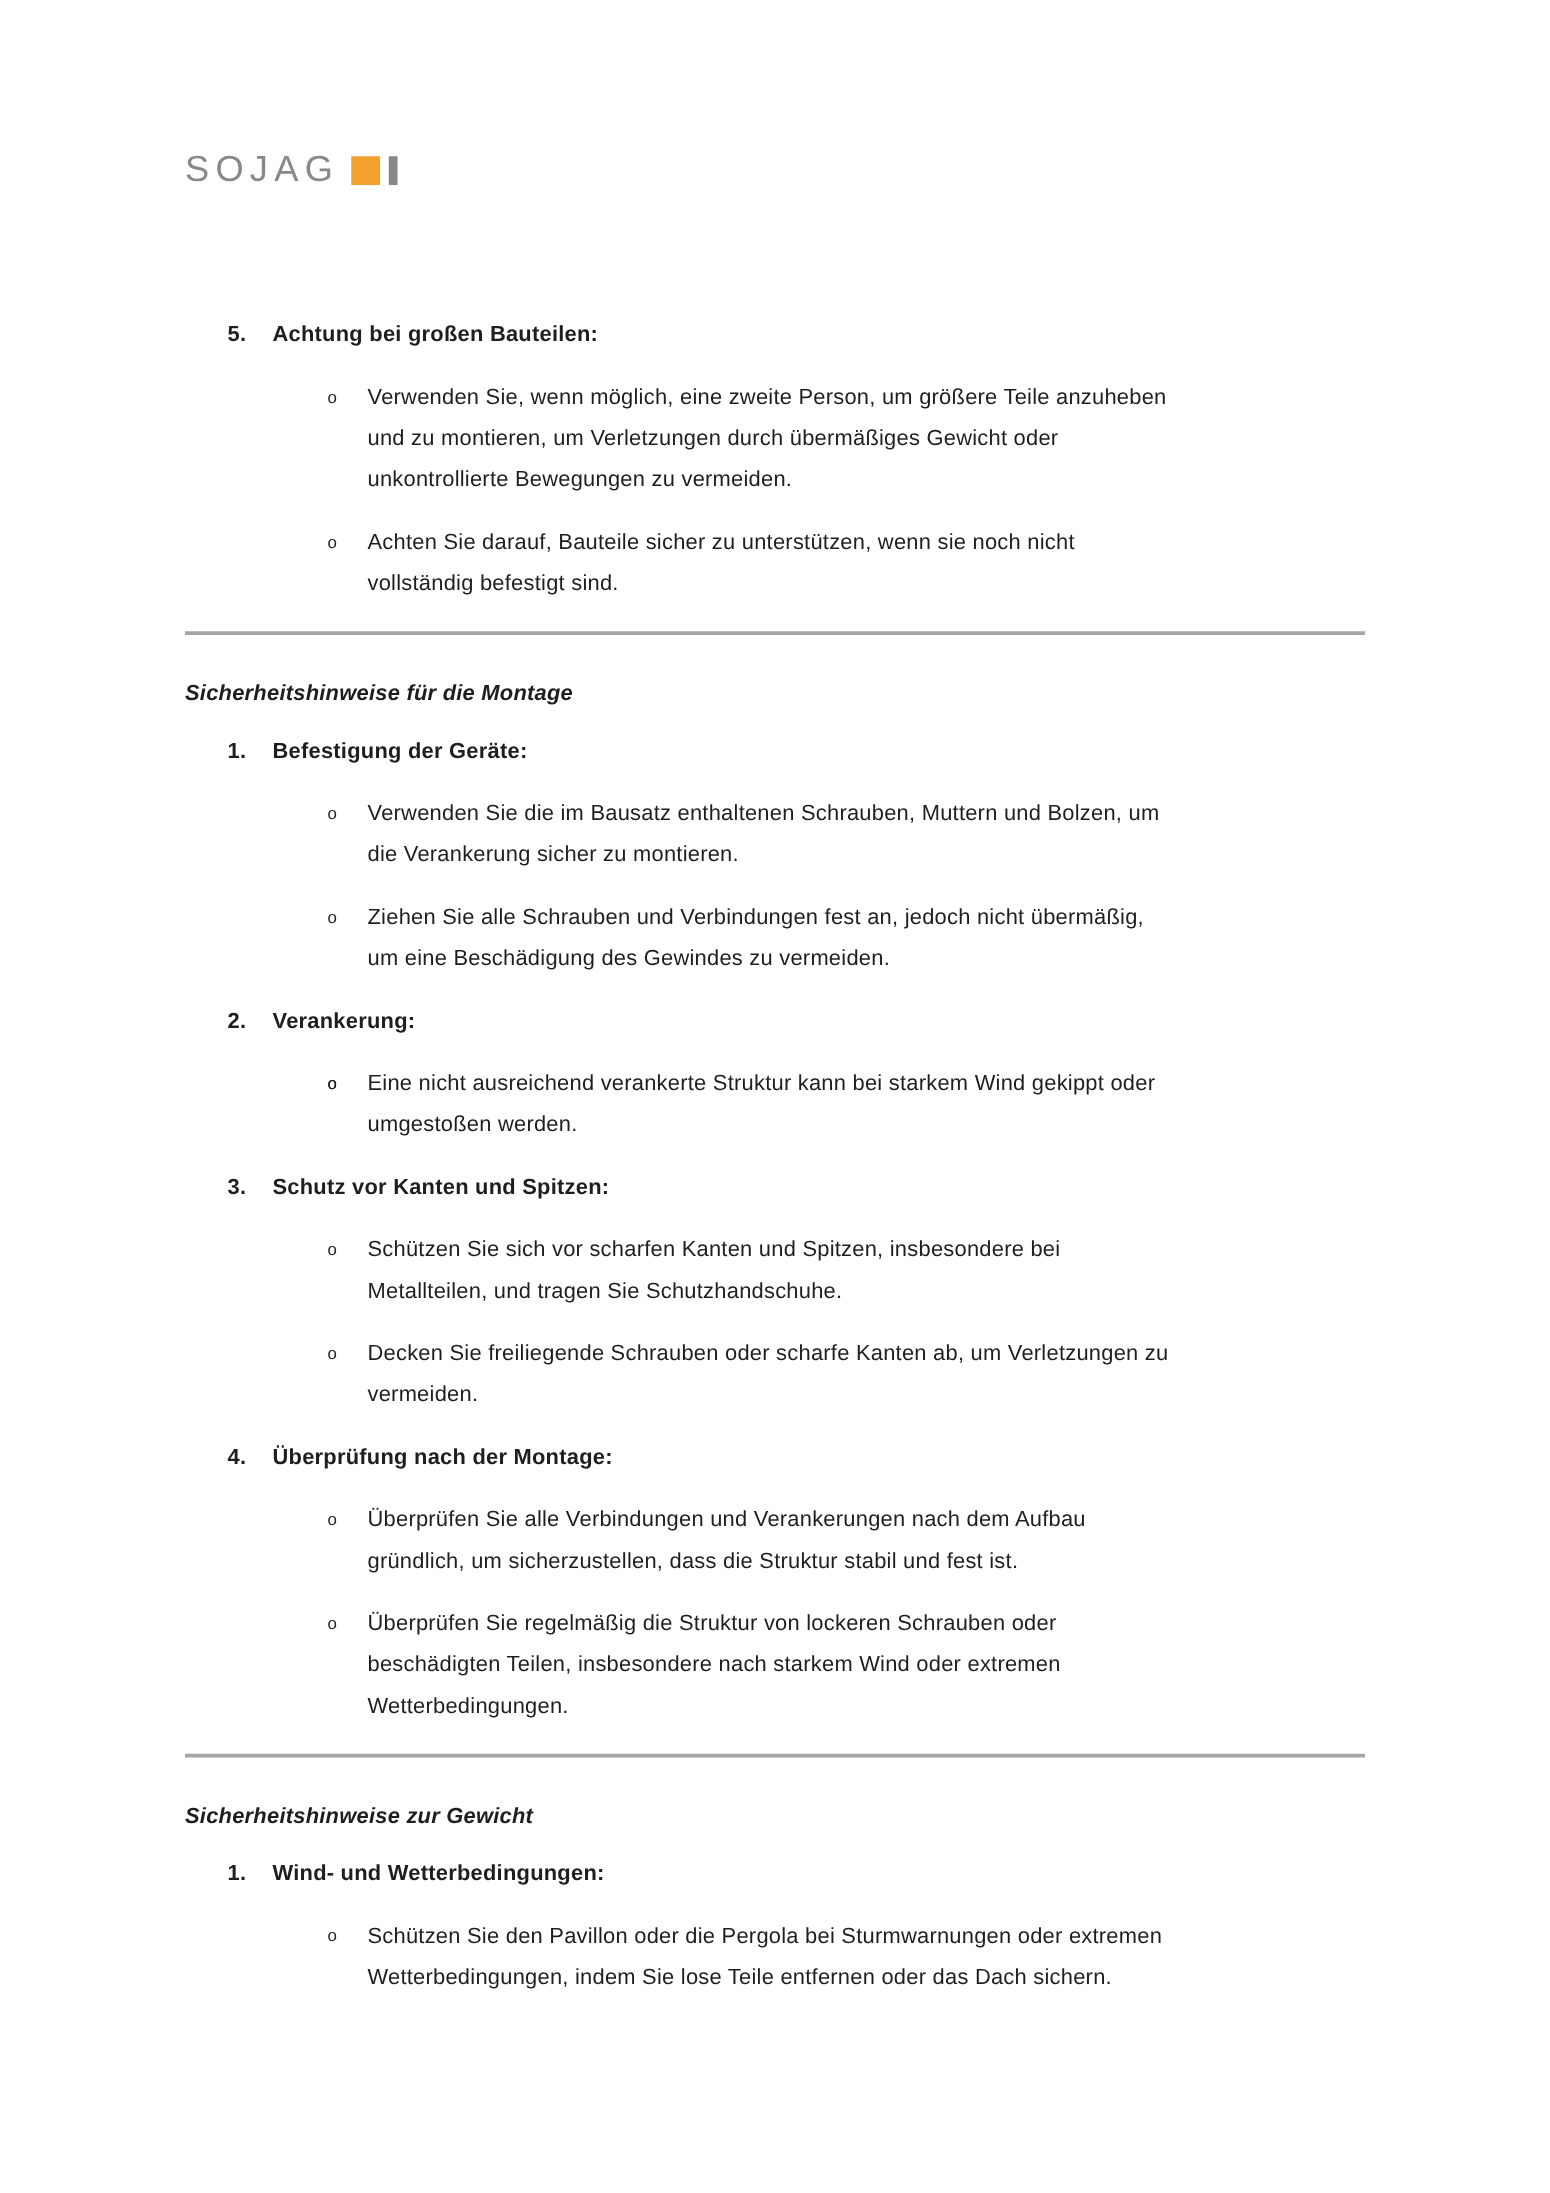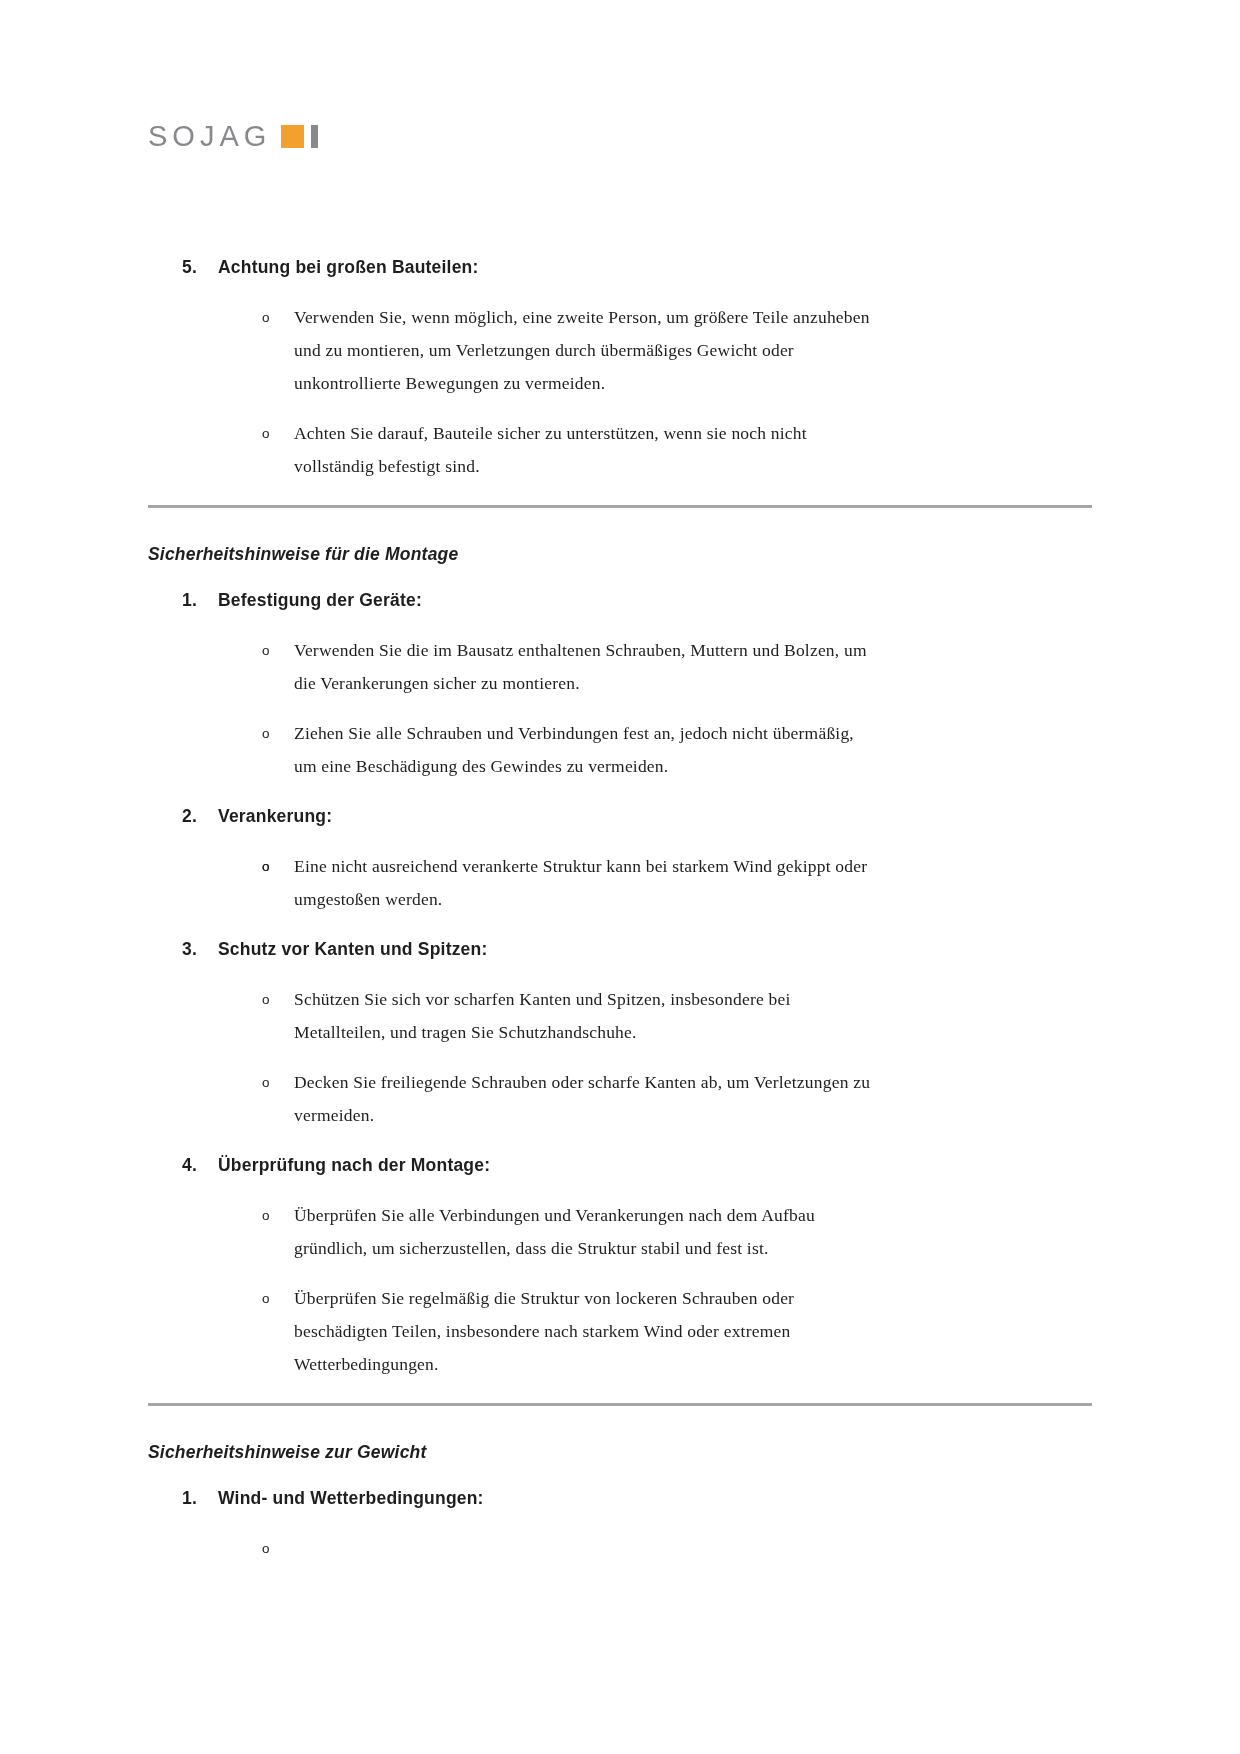--- a/index.html
+++ b/index.html
@@ -25,21 +25,21 @@
   .logo-bar{width:7px;height:23px;background:var(--logo_gray,#87898C);margin-left:7px;}
 
   .section-heading{font-weight:bold;margin:0 0 13px 0;font-style:italic;}
   .num-heading{position:relative;padding-left:70px;font-weight:bold;margin:0 0 17px 0;}
   .num-heading .num{position:absolute;left:34px;top:0;}
   .bullet{position:relative;padding-left:146px;margin:0 0 17px 0;}
   .bullet .marker{
     position:absolute;left:114px;top:0;
     font-size:13.5px;line-height:33px;letter-spacing:0;
   }
-  .bullet .text{white-space:pre-line;font-family:Liberation Serif, serif;}
+  .bullet .text{white-space:pre-line;}
   .rule{height:3px;background:var(--divider,#A6A6A6);margin:22px 0 30px 0;}
 </style>
 </head>
 <body>
 
 <div class="page">
 
   <div class="logo">
     <span class="logo-text">SOJAG</span>
     <span class="logo-square"></span>
@@ -70,21 +70,21 @@
     <div class="section-heading">Sicherheitshinweise für die Montage</div>
 
     <div>
       <div class="num-heading">
         <span class="num">1.</span>
         <span>Befestigung der Geräte:</span>
       </div>
       <div class="bullet">
         <span class="marker">o</span>
         <div class="text">Verwenden Sie die im Bausatz enthaltenen Schrauben, Muttern und Bolzen, um
-die Verankerungen sicher zu montieren.</div>
+die Verankerung sicher zu montieren.</div>
       </div>
       <div class="bullet">
         <span class="marker">o</span>
         <div class="text">Ziehen Sie alle Schrauben und Verbindungen fest an, jedoch nicht übermäßig,
 um eine Beschädigung des Gewindes zu vermeiden.</div>
       </div>
     </div>
 
     <div>
       <div class="num-heading">
@@ -142,17 +142,19 @@
   <div>
     <div class="section-heading">Sicherheitshinweise zur Gewicht</div>
 
     <div>
       <div class="num-heading">
         <span class="num">1.</span>
         <span>Wind- und Wetterbedingungen:</span>
       </div>
       <div class="bullet">
         <span class="marker">o</span>
+        <div class="text">Schützen Sie den Pavillon oder die Pergola bei Sturmwarnungen oder extremen
+Wetterbedingungen, indem Sie lose Teile entfernen oder das Dach sichern.</div>
       </div>
     </div>
   </div>
 
 </div>
 
 </body></html>

